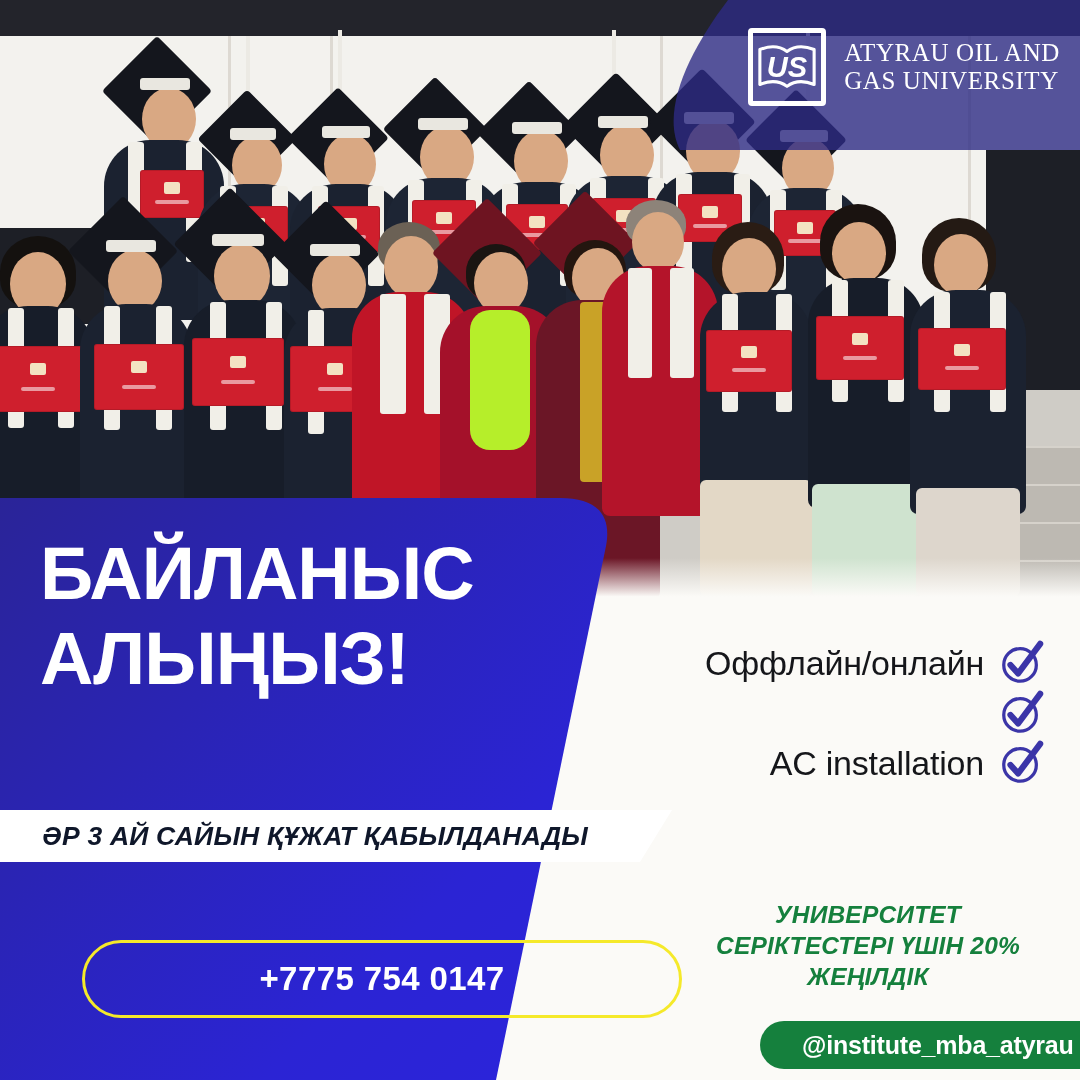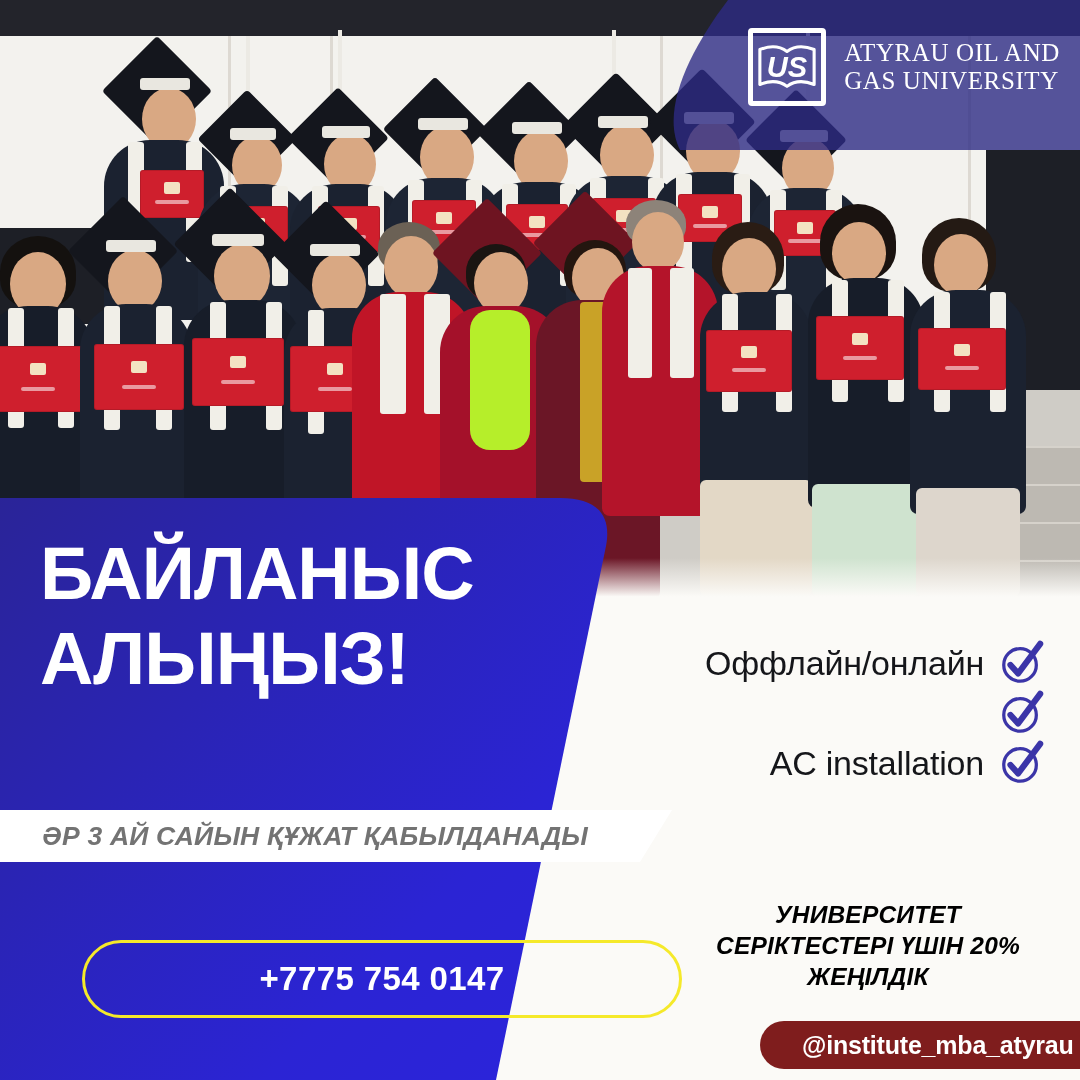--- a/index.html
+++ b/index.html
@@ -92,21 +92,21 @@
 
   
   .strip{
     position:absolute;left:0;top:810px;width:672px;height:52px;
     background:#fff;
     clip-path:polygon(0 0, 672px 0, 640px 52px, 0 52px);
     display:flex;align-items:center;
   }
   .strip span{
     margin-left:42px;font-size:26.5px;font-weight:bold;font-style:italic;
-    color:#737373;letter-spacing:.2px;white-space:nowrap;
+    color:#0f172a;letter-spacing:.2px;white-space:nowrap;
   }
 
   
   .pill{
     position:absolute;left:82px;top:940px;width:600px;height:78px;
     border:3px solid #f5e92a;border-radius:42px;display:flex;align-items:center;
   }
   .pill-btn{
     width:340px;height:100%;background:#f5e92a;border-radius:40px;
     display:flex;align-items:center;justify-content:center;
@@ -127,27 +127,27 @@
     text-align:right;color:#15161a;font-size:34px;line-height:1.12;
     white-space:pre-line;letter-spacing:-.2px;
   }
   .chk{width:46px;height:46px;flex:none;}
   .chk svg{width:46px;height:46px;display:block;}
 
   
   .discount{
     position:absolute;right:42px;top:900px;width:340px;
     text-align:center;font-size:24.5px;font-weight:bold;font-style:italic;
-    color:#000000;line-height:1.26;white-space:pre-line;letter-spacing:.2px;
+    color:#15803d;line-height:1.26;white-space:pre-line;letter-spacing:.2px;
   }
 
   
   .igbar{
     position:absolute;right:0;top:1021px;width:320px;height:48px;
-    background:#7f1d1d;border-radius:24px 0 0 24px;
+    background:#15803d;border-radius:24px 0 0 24px;
     display:flex;align-items:center;text-align:right;
   }
   .igbar span{
     margin-left:42px;color:#fff;font-size:25px;font-weight:bold;letter-spacing:-.2px;
     white-space:nowrap;
   }
 </style>
 </head>
 <body>
 

